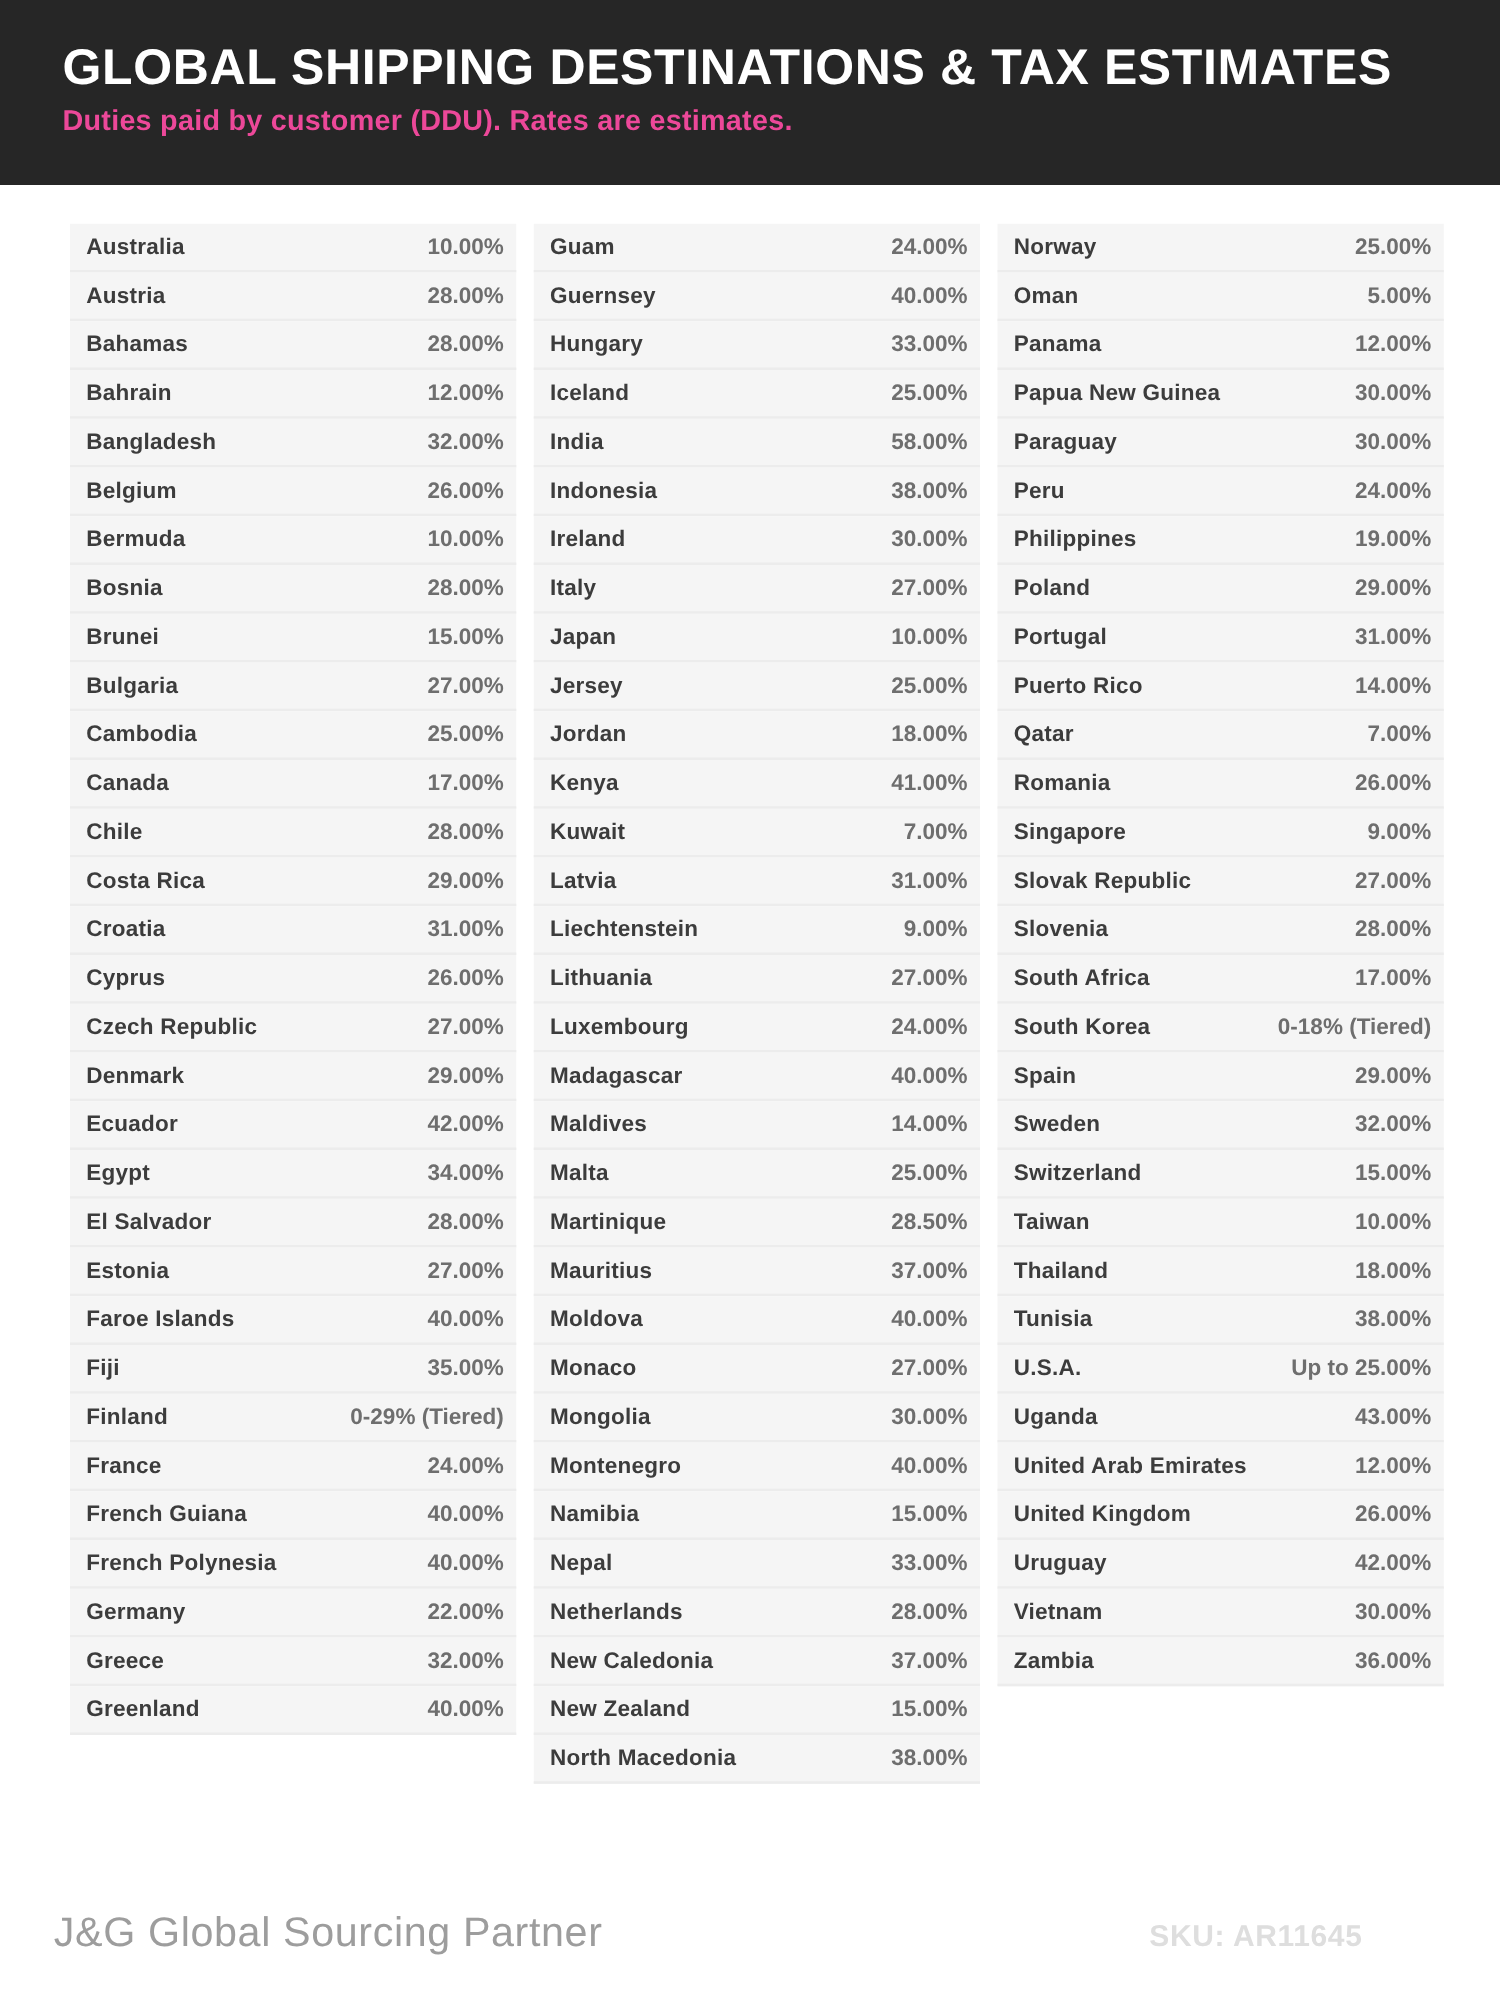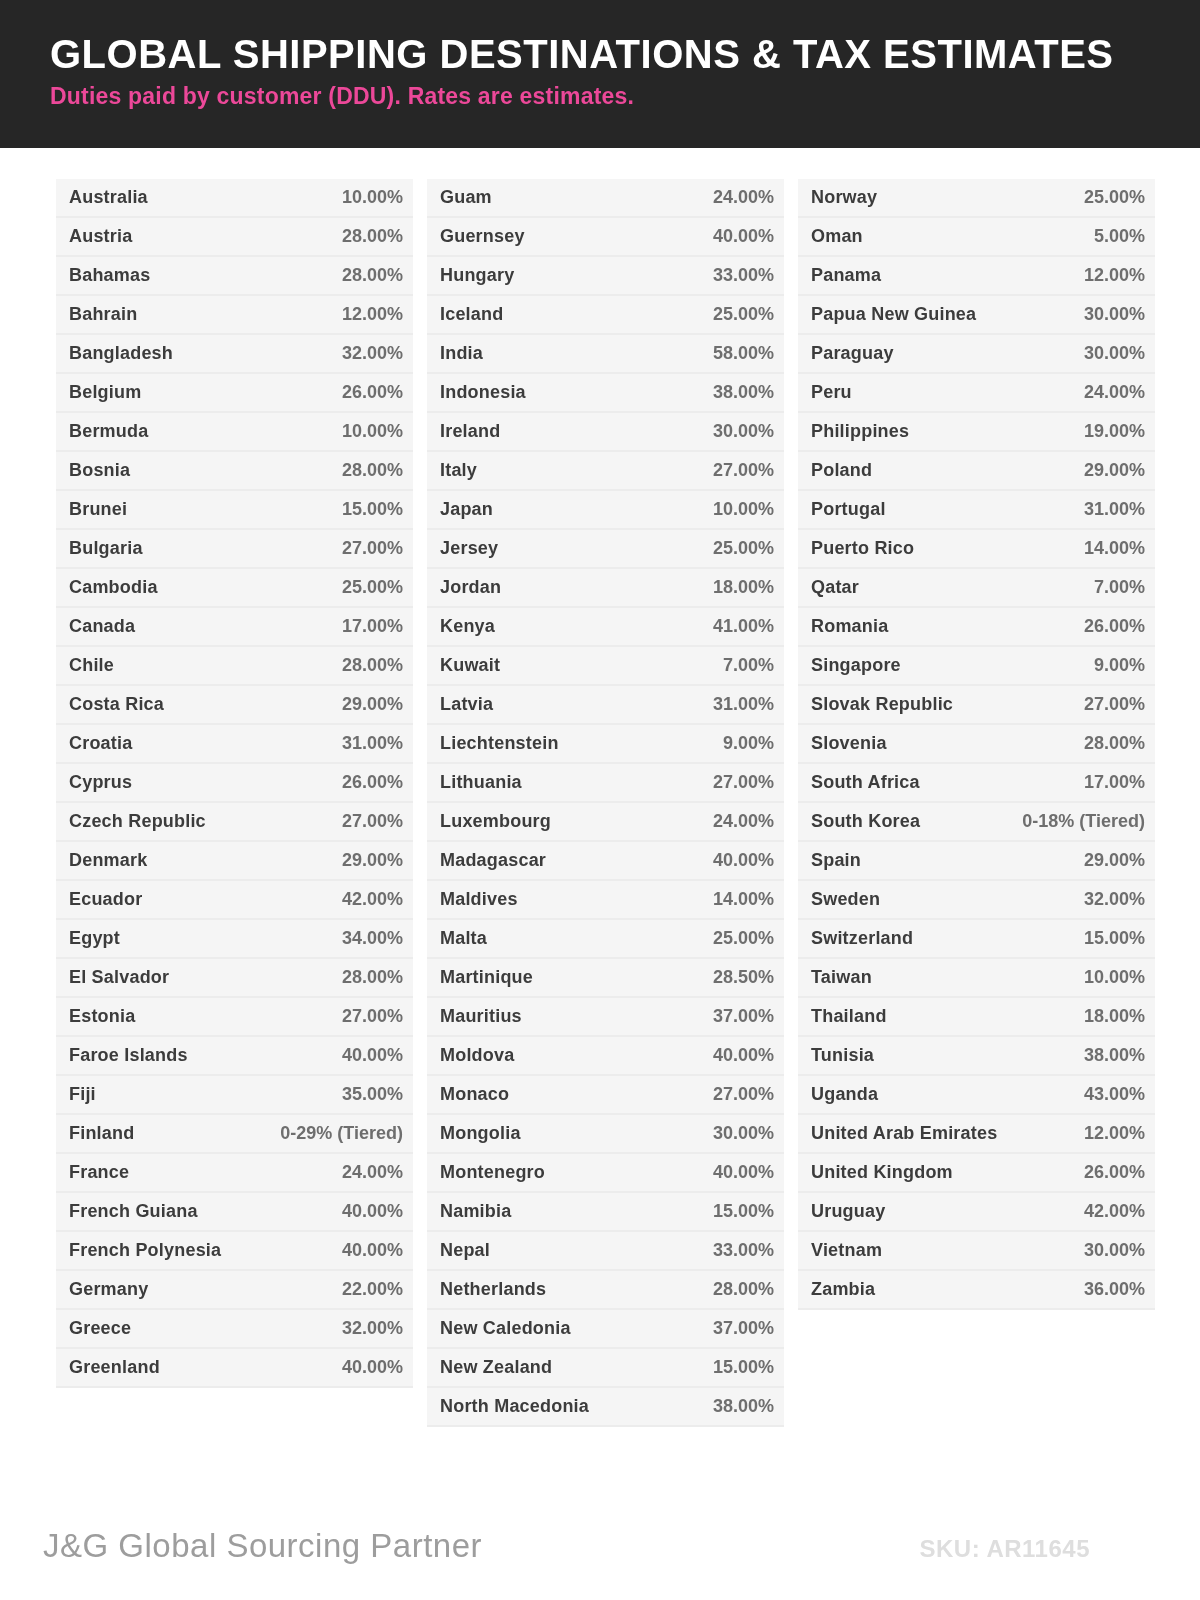--- a/index.html
+++ b/index.html
@@ -444,20 +444,24 @@
         </div>
         <div class="row">
           <span class="country">Thailand</span>
           <span class="rate">18.00%</span>
         </div>
         <div class="row">
           <span class="country">Tunisia</span>
           <span class="rate">38.00%</span>
         </div>
         <div class="row">
+          <span class="country">U.S.A.</span>
+          <span class="rate">Up to 25.00%</span>
+        </div>
+        <div class="row">
           <span class="country">Uganda</span>
           <span class="rate">43.00%</span>
         </div>
         <div class="row">
           <span class="country">United Arab Emirates</span>
           <span class="rate">12.00%</span>
         </div>
         <div class="row">
           <span class="country">United Kingdom</span>
           <span class="rate">26.00%</span>

